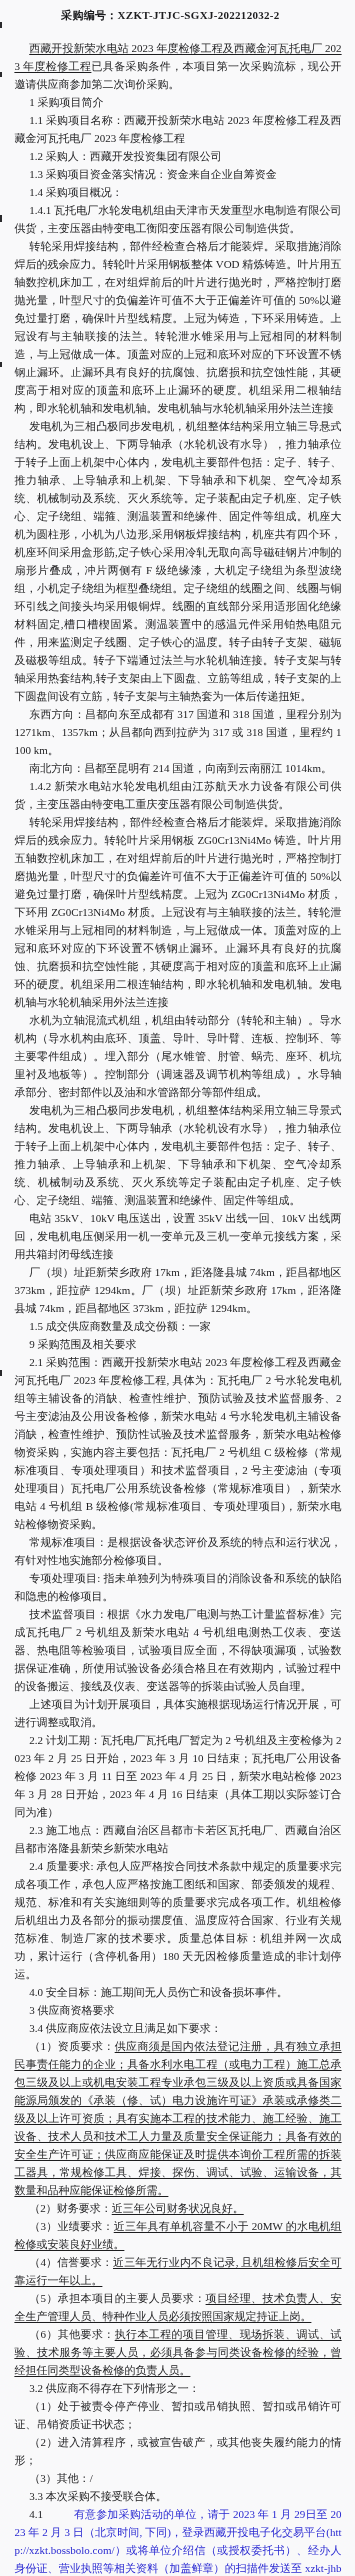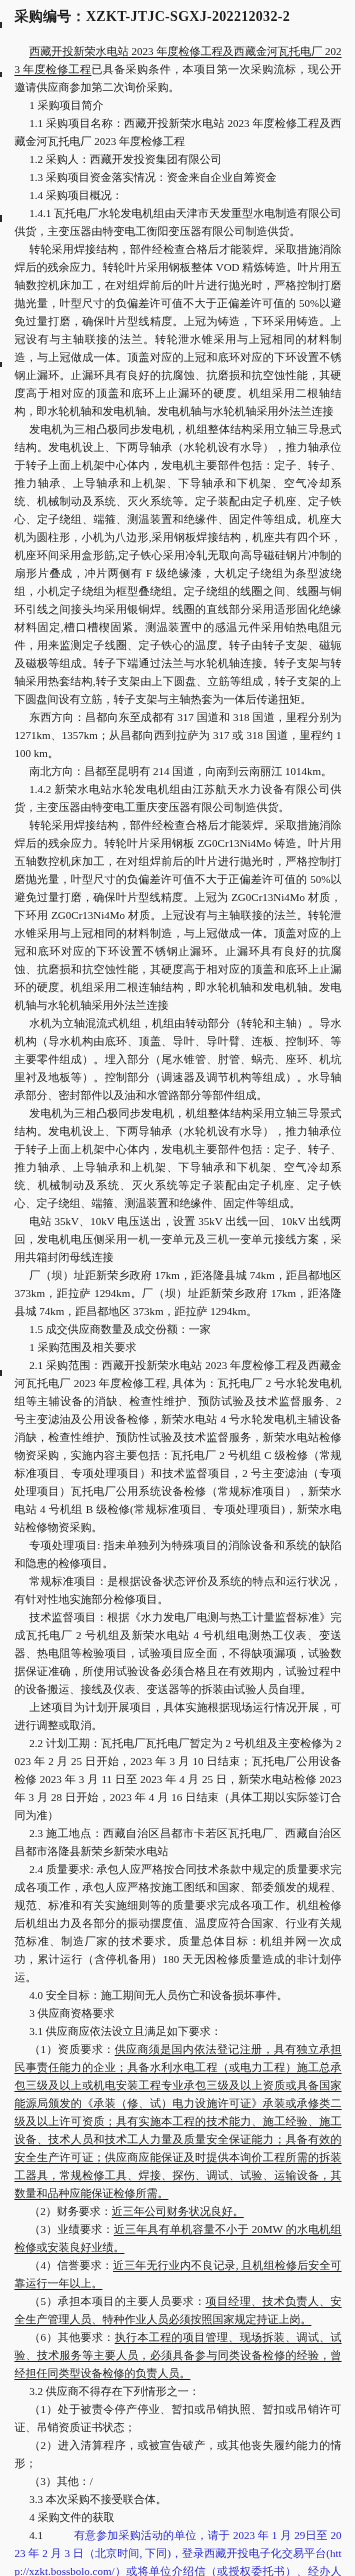--- a/index.html
+++ b/index.html
@@ -9,22 +9,22 @@
   }
   .page {
     position:relative;
     width:355px; height:3095px;
     background:#f9f9fa;
     overflow:hidden;
     color:#1d1d1f;
   }
   .content { padding:5.2px 13.4px 0 14.4px; }
   .doc-number {
-    font-size:14px; font-weight:600; letter-spacing:0.3px;
-    text-align:left; padding-right:62px;
+    font-size:11px; font-weight:600; letter-spacing:0.3px;
+    text-align:right; padding-right:62px;
     margin:3.1px 0 15.5px 0; white-space:nowrap;
   }
   p.para {
     margin:0;
     font-size:11px; line-height:18px;
     text-align:justify;
     text-indent:1.35em;
     word-break:break-all;
   }
   .c-blue { color:#2a2ad2;margin-left:28px; }
@@ -49,44 +49,43 @@
         <p class="para"><span>发电机为三相凸极同步发电机，机组整体结构采用立轴三导悬式结构。发电机设上、下两导轴承（水轮机设有水导），推力轴承位于转子上面上机架中心体内，发电机主要部件包括：定子、转子、推力轴承、上导轴承和上机架、下导轴承和下机架、空气冷却系统、机械制动及系统、灭火系统等。定子装配由定子机座、定子铁心、定子绕组、端箍、测温装置和绝缘件、固定件等组成。机座大机为圆柱形，小机为八边形,采用钢板焊接结构，机座共有四个环，机座环间采用盒形筋,定子铁心采用冷轧无取向高导磁硅钢片冲制的扇形片叠成，冲片两侧有 F 级绝缘漆，大机定子绕组为条型波绕组，小机定子绕组为框型叠绕组。定子绕组的线圈之间、线圈与铜环引线之间接头均采用银铜焊。线圈的直线部分采用适形固化绝缘材料固定,槽口槽楔固紧。测温装置中的感温元件采用铂热电阻元件，用来监测定子线圈、定子铁心的温度。转子由转子支架、磁轭及磁极等组成。转子下端通过法兰与水轮机轴连接。转子支架与转轴采用热套结构,转子支架由上下圆盘、立筋等组成，转子支架的上下圆盘间设有立筋，转子支架与主轴热套为一体后传递扭矩。</span></p>
         <p class="para"><span>东西方向：昌都向东至成都有 317 国道和 318 国道，里程分别为 1271km、1357km；从昌都向西到拉萨为 317 或 318 国道，里程约 1100 km。</span></p>
         <p class="para"><span>南北方向：昌都至昆明有 214 国道，向南到云南丽江 1014km。</span></p>
         <p class="para"><span>1.4.2 新荣水电站水轮发电机组由江苏航天水力设备有限公司供货，主变压器由特变电工重庆变压器有限公司制造供货。</span></p>
         <p class="para"><span>转轮采用焊接结构，部件经检查合格后才能装焊。采取措施消除焊后的残余应力。转轮叶片采用钢板 ZG0Cr13Ni4Mo 铸造。叶片用五轴数控机床加工，在对组焊前后的叶片进行抛光时，严格控制打磨抛光量，叶型尺寸的负偏差许可值不大于正偏差许可值的 50%以避免过量打磨，确保叶片型线精度。上冠为 ZG0Cr13Ni4Mo 材质，下环用 ZG0Cr13Ni4Mo 材质。上冠设有与主轴联接的法兰。转轮泄水锥采用与上冠相同的材料制造，与上冠做成一体。顶盖对应的上冠和底环对应的下环设置不锈钢止漏环。止漏环具有良好的抗腐蚀、抗磨损和抗空蚀性能，其硬度高于相对应的顶盖和底环上止漏环的硬度。机组采用二根连轴结构，即水轮机轴和发电机轴。发电机轴与水轮机轴采用外法兰连接</span></p>
         <p class="para"><span>水机为立轴混流式机组，机组由转动部分（转轮和主轴）。导水机构（导水机构由底环、顶盖、导叶、导叶臂、连板、控制环、等主要零件组成）。埋入部分（尾水锥管、肘管、蜗壳、座环、机坑里衬及地板等）。控制部分（调速器及调节机构等组成）。水导轴承部分、密封部件以及油和水管路部分等部件组成。</span></p>
         <p class="para"><span>发电机为三相凸极同步发电机，机组整体结构采用立轴三导景式结构。发电机设上、下两导轴承（水轮机设有水导），推力轴承位于转子上面上机架中心体内，发电机主要部件包括：定子、转子、推力轴承、上导轴承和上机架、下导轴承和下机架、空气冷却系统、机械制动及系统、灭火系统等定子装配由定子机座、定子铁心、定子绕组、端箍、测温装置和绝缘件、固定件等组成。</span></p>
         <p class="para"><span>电站 35kV、10kV 电压送出，设置 35kV 出线一回、10kV 出线两回，发电机电压侧采用一机一变单元及三机一变单元接线方案，采用共箱封闭母线连接</span></p>
         <p class="para"><span>厂（坝）址距新荣乡政府 17km，距洛隆县城 74km，距昌都地区 373km，距拉萨 1294km。厂（坝）址距新荣乡政府 17km，距洛隆县城 74km，距昌都地区 373km，距拉萨 1294km。</span></p>
         <p class="para"><span>1.5 成交供应商数量及成交份额：一家</span></p>
-        <p class="para"><span>1 采购范围及相关要求</span></p>
+        <p class="para"><span>9 采购范围及相关要求</span></p>
         <p class="para"><span>2.1 采购范围：西藏开投新荣水电站 2023 年度检修工程及西藏金河瓦托电厂 2023 年度检修工程, 具体为：瓦托电厂 2 号水轮发电机组等主辅设备的消缺、检查性维护、预防试验及技术监督服务、2 号主变滤油及公用设备检修，新荣水电站 4 号水轮发电机主辅设备消缺，检查性维护、预防性试验及技术监督服务，新荣水电站检修物资采购，实施内容主要包括：瓦托电厂 2 号机组 C 级检修（常规标准项目、专项处理项目）和技术监督项目，2 号主变滤油（专项处理项目）瓦托电厂公用系统设备检修（常规标准项目），新荣水电站 4 号机组 B 级检修(常规标准项目、专项处理项目)，新荣水电站检修物资采购。</span></p>
+        <p class="para"><span>常规标准项目：是根据设备状态评价及系统的特点和运行状况，有针对性地实施部分检修项目。</span></p>
         <p class="para"><span>专项处理项目: 指未单独列为特殊项目的消除设备和系统的缺陷和隐患的检修项目。</span></p>
-        <p class="para"><span>常规标准项目：是根据设备状态评价及系统的特点和运行状况，有针对性地实施部分检修项目。</span></p>
         <p class="para"><span>技术监督项目：根据《水力发电厂电测与热工计量监督标准》完成瓦托电厂 2 号机组及新荣水电站 4 号机组电测热工仪表、变送器、热电阻等检验项目，试验项目应全面，不得缺项漏项，试验数据保证准确，所使用试验设备必须合格且在有效期内，试验过程中的设备搬运、接线及仪表、变送器等的拆装由试验人员自理。</span></p>
         <p class="para"><span>上述项目为计划开展项目，具体实施根据现场运行情况开展，可进行调整或取消。</span></p>
         <p class="para"><span>2.2 计划工期：瓦托电厂瓦托电厂暂定为 2 号机组及主变检修为 2023 年 2 月 25 日开始，2023 年 3 月 10 日结束；瓦托电厂公用设备检修 2023 年 3 月 11 日至 2023 年 4 月 25 日，新荣水电站检修 2023 年 3 月 28 日开始，2023 年 4 月 16 日结束（具体工期以实际签订合同为准）</span></p>
         <p class="para"><span>2.3 施工地点：西藏自治区昌都市卡若区瓦托电厂、西藏自治区昌都市洛隆县新荣乡新荣水电站</span></p>
         <p class="para"><span>2.4 质量要求: 承包人应严格按合同技术条款中规定的质量要求完成各项工作，承包人应严格按施工图纸和国家、部委颁发的规程、规范、标准和有关实施细则等的质量要求完成各项工作。机组检修后机组出力及各部分的振动摆度值、温度应符合国家、行业有关规范标准、制造厂家的技术要求。质量总体目标：机组并网一次成功，累计运行（含停机备用）180 天无因检修质量造成的非计划停运。</span></p>
         <p class="para"><span>4.0 安全目标：施工期间无人员伤亡和设备损坏事件。</span></p>
         <p class="para"><span>3 供应商资格要求</span></p>
-        <p class="para"><span>3.1 供应商应依法设立且满足如下要求：</span></p>
+        <p class="para"><span>3.4 供应商应依法设立且满足如下要求：</span></p>
         <p class="para"><span>（1）资质要求：</span><span class="u">供应商须是国内依法登记注册，具有独立承担民事责任能力的企业；具备水利水电工程（或电力工程）施工总承包三级及以上或机电安装工程专业承包三级及以上资质或具备国家能源局颁发的《承装（修、试）电力设施许可证》承装或承修类二级及以上许可资质；具有实施本工程的技术能力、施工经验、施工设备、技术人员和技术工人力量及质量安全保证能力；具备有效的安全生产许可证；供应商应能保证及时提供本询价工程所需的拆装工器具，常规检修工具、焊接、探伤、调试、试验、运输设备，其数量和品种应能保证检修所需。</span></p>
         <p class="para"><span>（2）财务要求：</span><span class="u">近三年公司财务状况良好。</span></p>
         <p class="para"><span>（3）业绩要求：</span><span class="u">近三年具有单机容量不小于 20MW 的水电机组检修或安装良好业绩。</span></p>
         <p class="para"><span>（4）信誉要求：</span><span class="u">近三年无行业内不良记录, 且机组检修后安全可靠运行一年以上。</span></p>
         <p class="para"><span>（5）承担本项目的主要人员要求：</span><span class="u">项目经理、技术负责人、安全生产管理人员、特种作业人员必须按照国家规定持证上岗。</span></p>
         <p class="para"><span>（6）其他要求：</span><span class="u">执行本工程的项目管理、现场拆装、调试、试验、技术服务等主要人员，必须具备参与同类设备检修的经验，曾经担任同类型设备检修的负责人员。</span></p>
         <p class="para"><span>3.2 供应商不得存在下列情形之一：</span></p>
         <p class="para"><span>（1）处于被责令停产停业、暂扣或吊销执照、暂扣或吊销许可证、吊销资质证书状态；</span></p>
         <p class="para"><span>（2）进入清算程序，或被宣告破产，或其他丧失履约能力的情形；</span></p>
         <p class="para"><span>（3）其他：/</span></p>
         <p class="para"><span>3.3 本次采购不接受联合体。</span></p>
-        <p class="para"><span>4 采购文件的获取</span></p>
         <p class="para"><span>4.1 </span><span class="c-blue">有意参加采购活动的单位，请于 2023 年 1 月 29日至 2023 年 2 月 3 日（北京时间, 下同)，登录西藏开投电子化交易平台(http://xzkt.bossbolo.com/）或将单位介绍信（或授权委托书）、经办人身份证、营业执照等相关资料（加盖鲜章）的扫描件发送至 xzkt-jhb@xzkt.net 购买获取采购文件。</span></p>
         <p class="para"><span>4.2 采购文件每套售价 500 元，售后不退。</span></p>
         <p class="para"><span>4.3 供应商可在西藏开投电子化交易平台“供应商注册”栏进行注册，若已经注册的供应商请直接登录西藏开投电子化交易平台进行网上登记, 登记成功后购买并下载询价采购文件（电子文件，格式为*.BBL）及其他采购资料。</span></p>
         <p class="para"><span>5 响应文件的递交及其他</span></p>
       </div>
   </div>
 
   <div class="artifact" style="left:0;top:21.6px;width:2.1px;height:6.2px;"></div>
   <div class="artifact" style="left:0;top:72px;width:1.5px;height:5.2px;"></div>
   <div class="artifact" style="left:0;top:215px;width:2.1px;height:6.7px;"></div>

